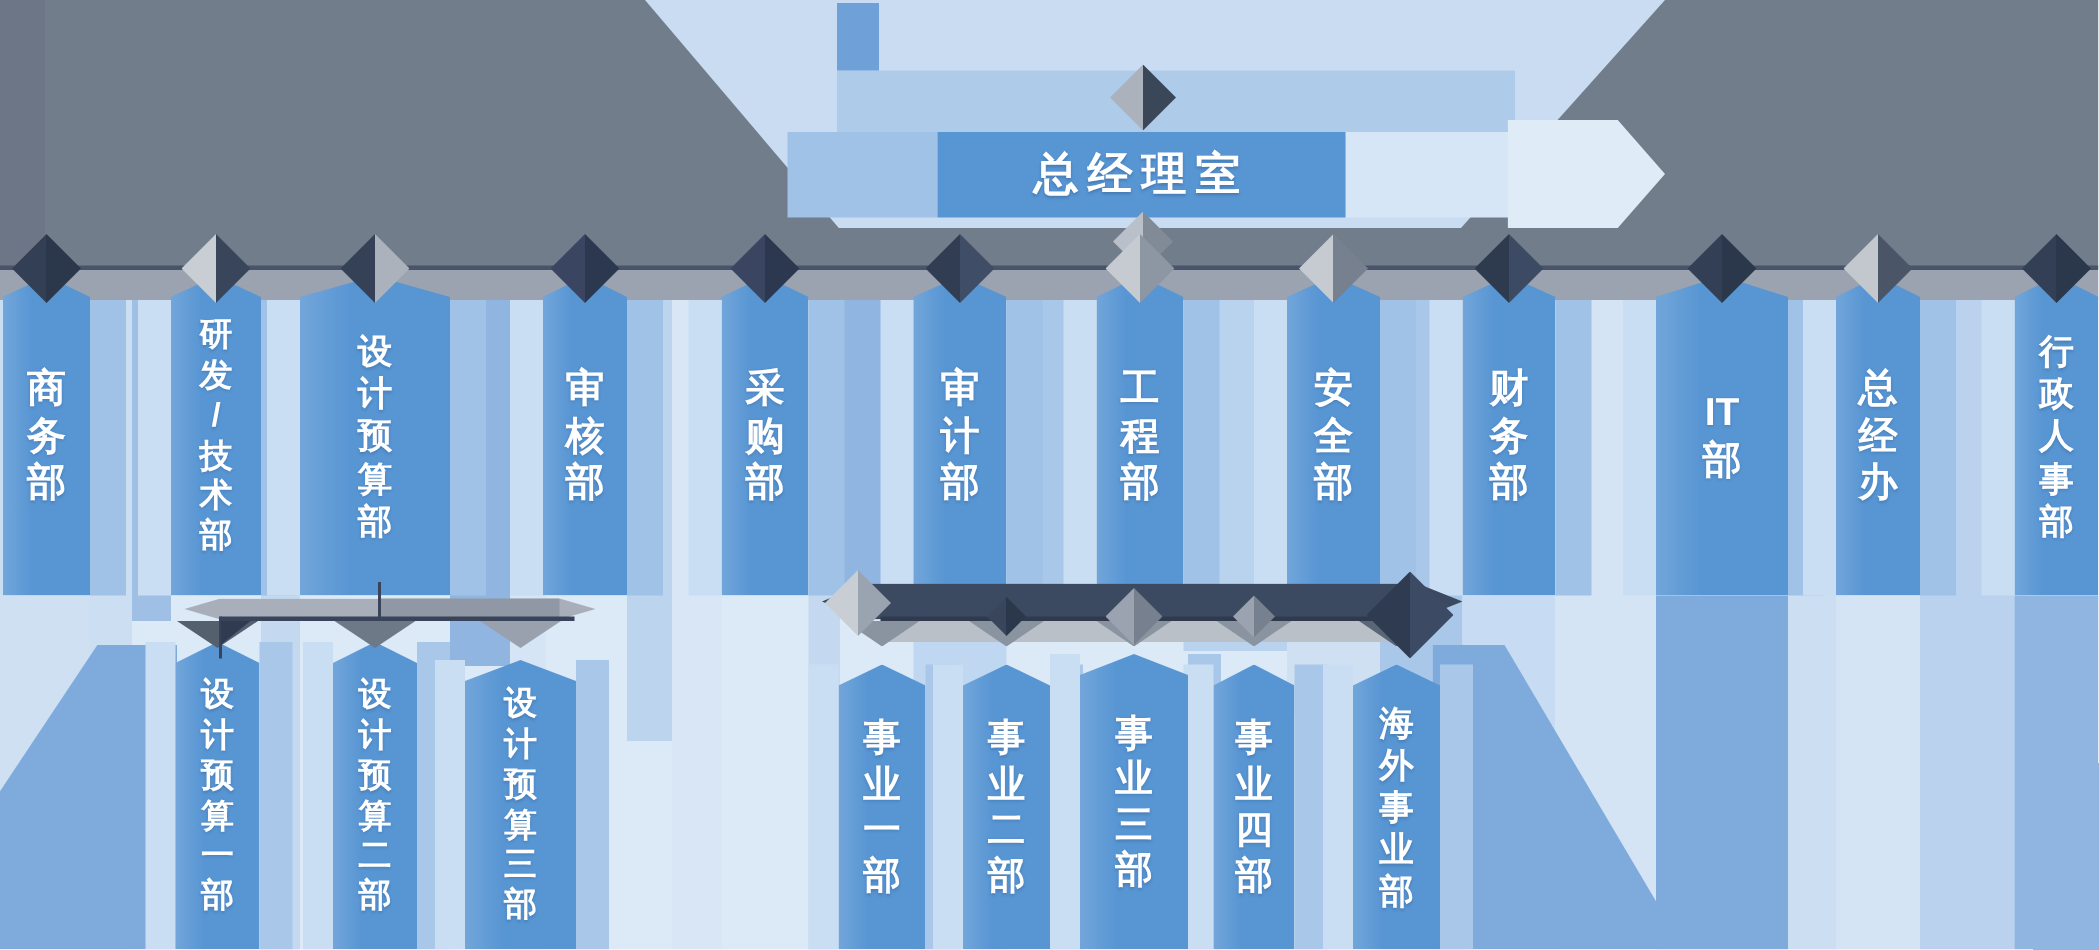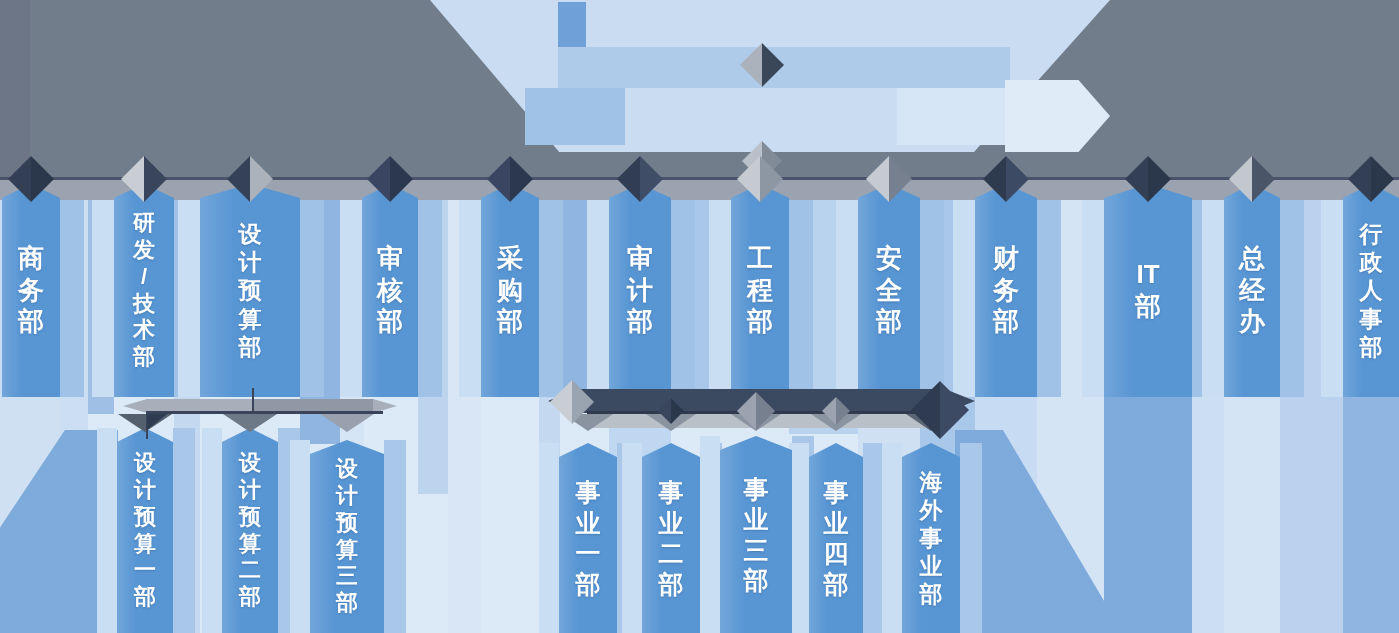--- a/index.html
+++ b/index.html
@@ -28,20 +28,23 @@
 </style>
 </head>
 <body>
 
 <div class="stage">
 
   <div class="topbox" id="box-board" style="left:558px;top:2px;width:380px;height:45px;font-size:34px;letter-spacing:10px;">
     <span>董事会</span>
   </div>
 
+  <div class="topbox" id="box-gm" style="left:625px;top:88px;width:272px;height:57px;font-size:30px;letter-spacing:6px;z-index:6;">
+    <span>总经理室</span>
+  </div>
 
 <div class="abs" style="left: 0px; top: 184px; width: 60px; height: 449px; background: rgb(207, 224, 243); z-index: 1;"></div>
     <div class="abs" style="left: 60px; top: 184px; width: 28px; height: 449px; background: rgb(203, 222, 242); z-index: 1;"></div>
     <div class="abs" style="left: 88px; top: 184px; width: 26px; height: 230px; background: rgb(159, 192, 228); z-index: 1;"></div>
     <div class="abs" style="left: 174px; top: 184px; width: 26px; height: 449px; background: rgb(196, 217, 240); z-index: 1;"></div>
     <div class="abs" style="left: 300px; top: 184px; width: 40px; height: 260px; background: rgb(143, 181, 224); z-index: 1;"></div>
     <div class="abs" style="left: 340px; top: 184px; width: 24px; height: 449px; background: rgb(214, 229, 245); z-index: 1;"></div>
     <div class="abs" style="left: 418px; top: 184px; width: 30px; height: 310px; background: rgb(188, 212, 238); z-index: 1;"></div>
     <div class="abs" style="left: 448px; top: 184px; width: 33px; height: 449px; background: rgb(216, 230, 246); z-index: 1;"></div>
     <div class="abs" style="left: 539px; top: 184px; width: 21px; height: 449px; background: rgb(196, 217, 240); z-index: 1;"></div>

